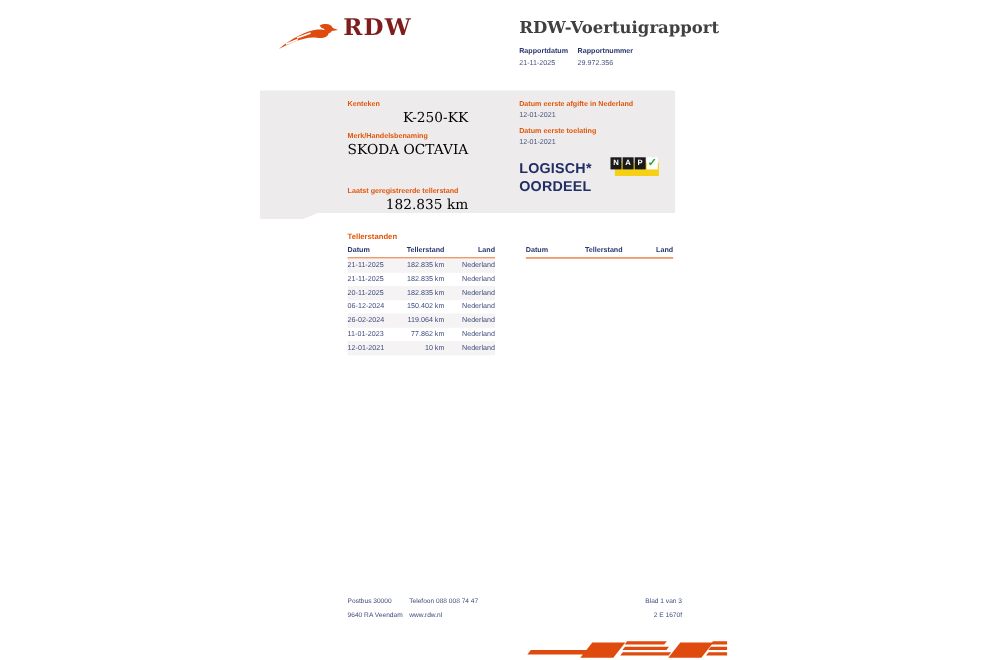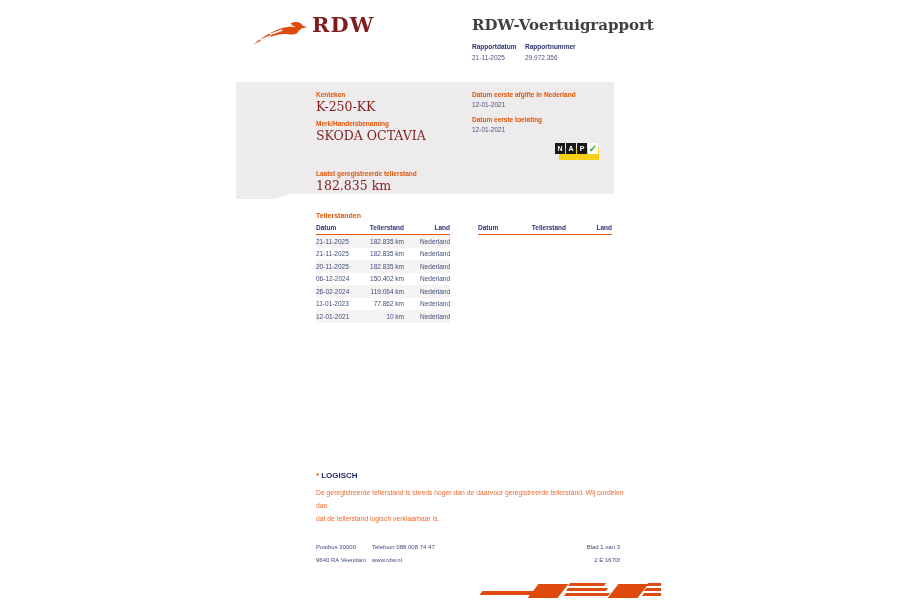--- a/index.html
+++ b/index.html
@@ -15,21 +15,21 @@
                 font-weight:bold;font-size:15px;color:#404040;}
   .meta{position:absolute;left:236px;top:43px;display:flex;gap:11px;}
   .meta .lbl{font-size:6.5px;font-weight:bold;color:#2a3570;display:block;}
   .meta .val{font-size:6.5px;color:#4a5580;display:block;margin-top:4px;}
   .meta .col1{width:42px;}
 
   
   .sumbox{position:absolute;left:0;top:82px;width:378px;height:117px;background:#edebeb;
           clip-path:polygon(0 0,100% 0,100% 95.5%,14% 95.5%,10.5% 100%,0 100%);}
   .f-label{font-size:6.5px;font-weight:bold;color:#e0560a;display:block;}
-  .f-value{font-family:"DejaVu Serif",serif;font-size:12.5px;color:#7f1d1d;display:block;margin-top:1px;}
+  .f-value{font-family:"DejaVu Serif",serif;font-size:12.5px;color:#000000;display:block;margin-top:1px;text-align:right;}
   .s-left{position:absolute;left:80px;top:9px;}
   .s-left .gap1{margin-top:6px;}
   .s-left .gap2{margin-top:27px;}
   .s-right{position:absolute;left:236px;top:9px;}
   .s-right .f-value2{font-size:6.5px;color:#4a5580;display:block;margin-top:3px;margin-bottom:8px;}
   .oordeel{position:absolute;left:236px;top:62px;font-size:13px;font-weight:bold;
            color:#212e66;line-height:17px;letter-spacing:.2px;}
 
   
   .nap{position:absolute;left:319px;top:61px;width:46px;height:19px;}
@@ -99,20 +99,24 @@
       <span class="f-value">SKODA OCTAVIA</span>
       <span class="f-label gap2">Laatst geregistreerde tellerstand</span>
       <span class="f-value">182.835 km</span>
     </div>
     <div class="s-right">
       <span class="f-label">Datum eerste afgifte in Nederland</span>
       <span class="f-value2">12-01-2021</span>
       <span class="f-label">Datum eerste toelating</span>
       <span class="f-value2">12-01-2021</span>
     </div>
+    <div class="oordeel">
+      <span>LOGISCH*</span><br>
+      <span>OORDEEL</span>
+    </div>
     <div class="nap">
       <div class="shadow"></div>
       <div class="sq n">N</div>
       <div class="sq a">A</div>
       <div class="sq p">P</div>
       <div class="sq chk">✓</div>
     </div>
   </div>
 
   <div class="section-title">Tellerstanden</div>
@@ -161,29 +165,20 @@
   </div>
 
   <div class="tbl right">
     <div class="thead">
       <span class="c-date">Datum</span>
       <span class="c-km">Tellerstand</span>
       <span class="c-land">Land</span>
     </div>
   </div>
 
-  <div class="footnote">
-    <div class="fn-title">
-      <span class="ast">*</span><span>LOGISCH</span>
-    </div>
-    <div class="fn-text">
-      <span>De geregistreerde tellerstand is steeds hoger dan de daarvoor geregistreerde tellerstand. Wij oordelen dan</span><br>
-      <span>dat de tellerstand logisch verklaarbaar is.</span>
-    </div>
-  </div>
 
   <div class="footer">
     <div class="f1">
       <span>Postbus 30000</span><br>
       <span>9640 RA Veendam</span>
     </div>
     <div class="f2">
       <span>Telefoon 088 008 74 47</span><br>
       <span>www.rdw.nl</span>
     </div>

